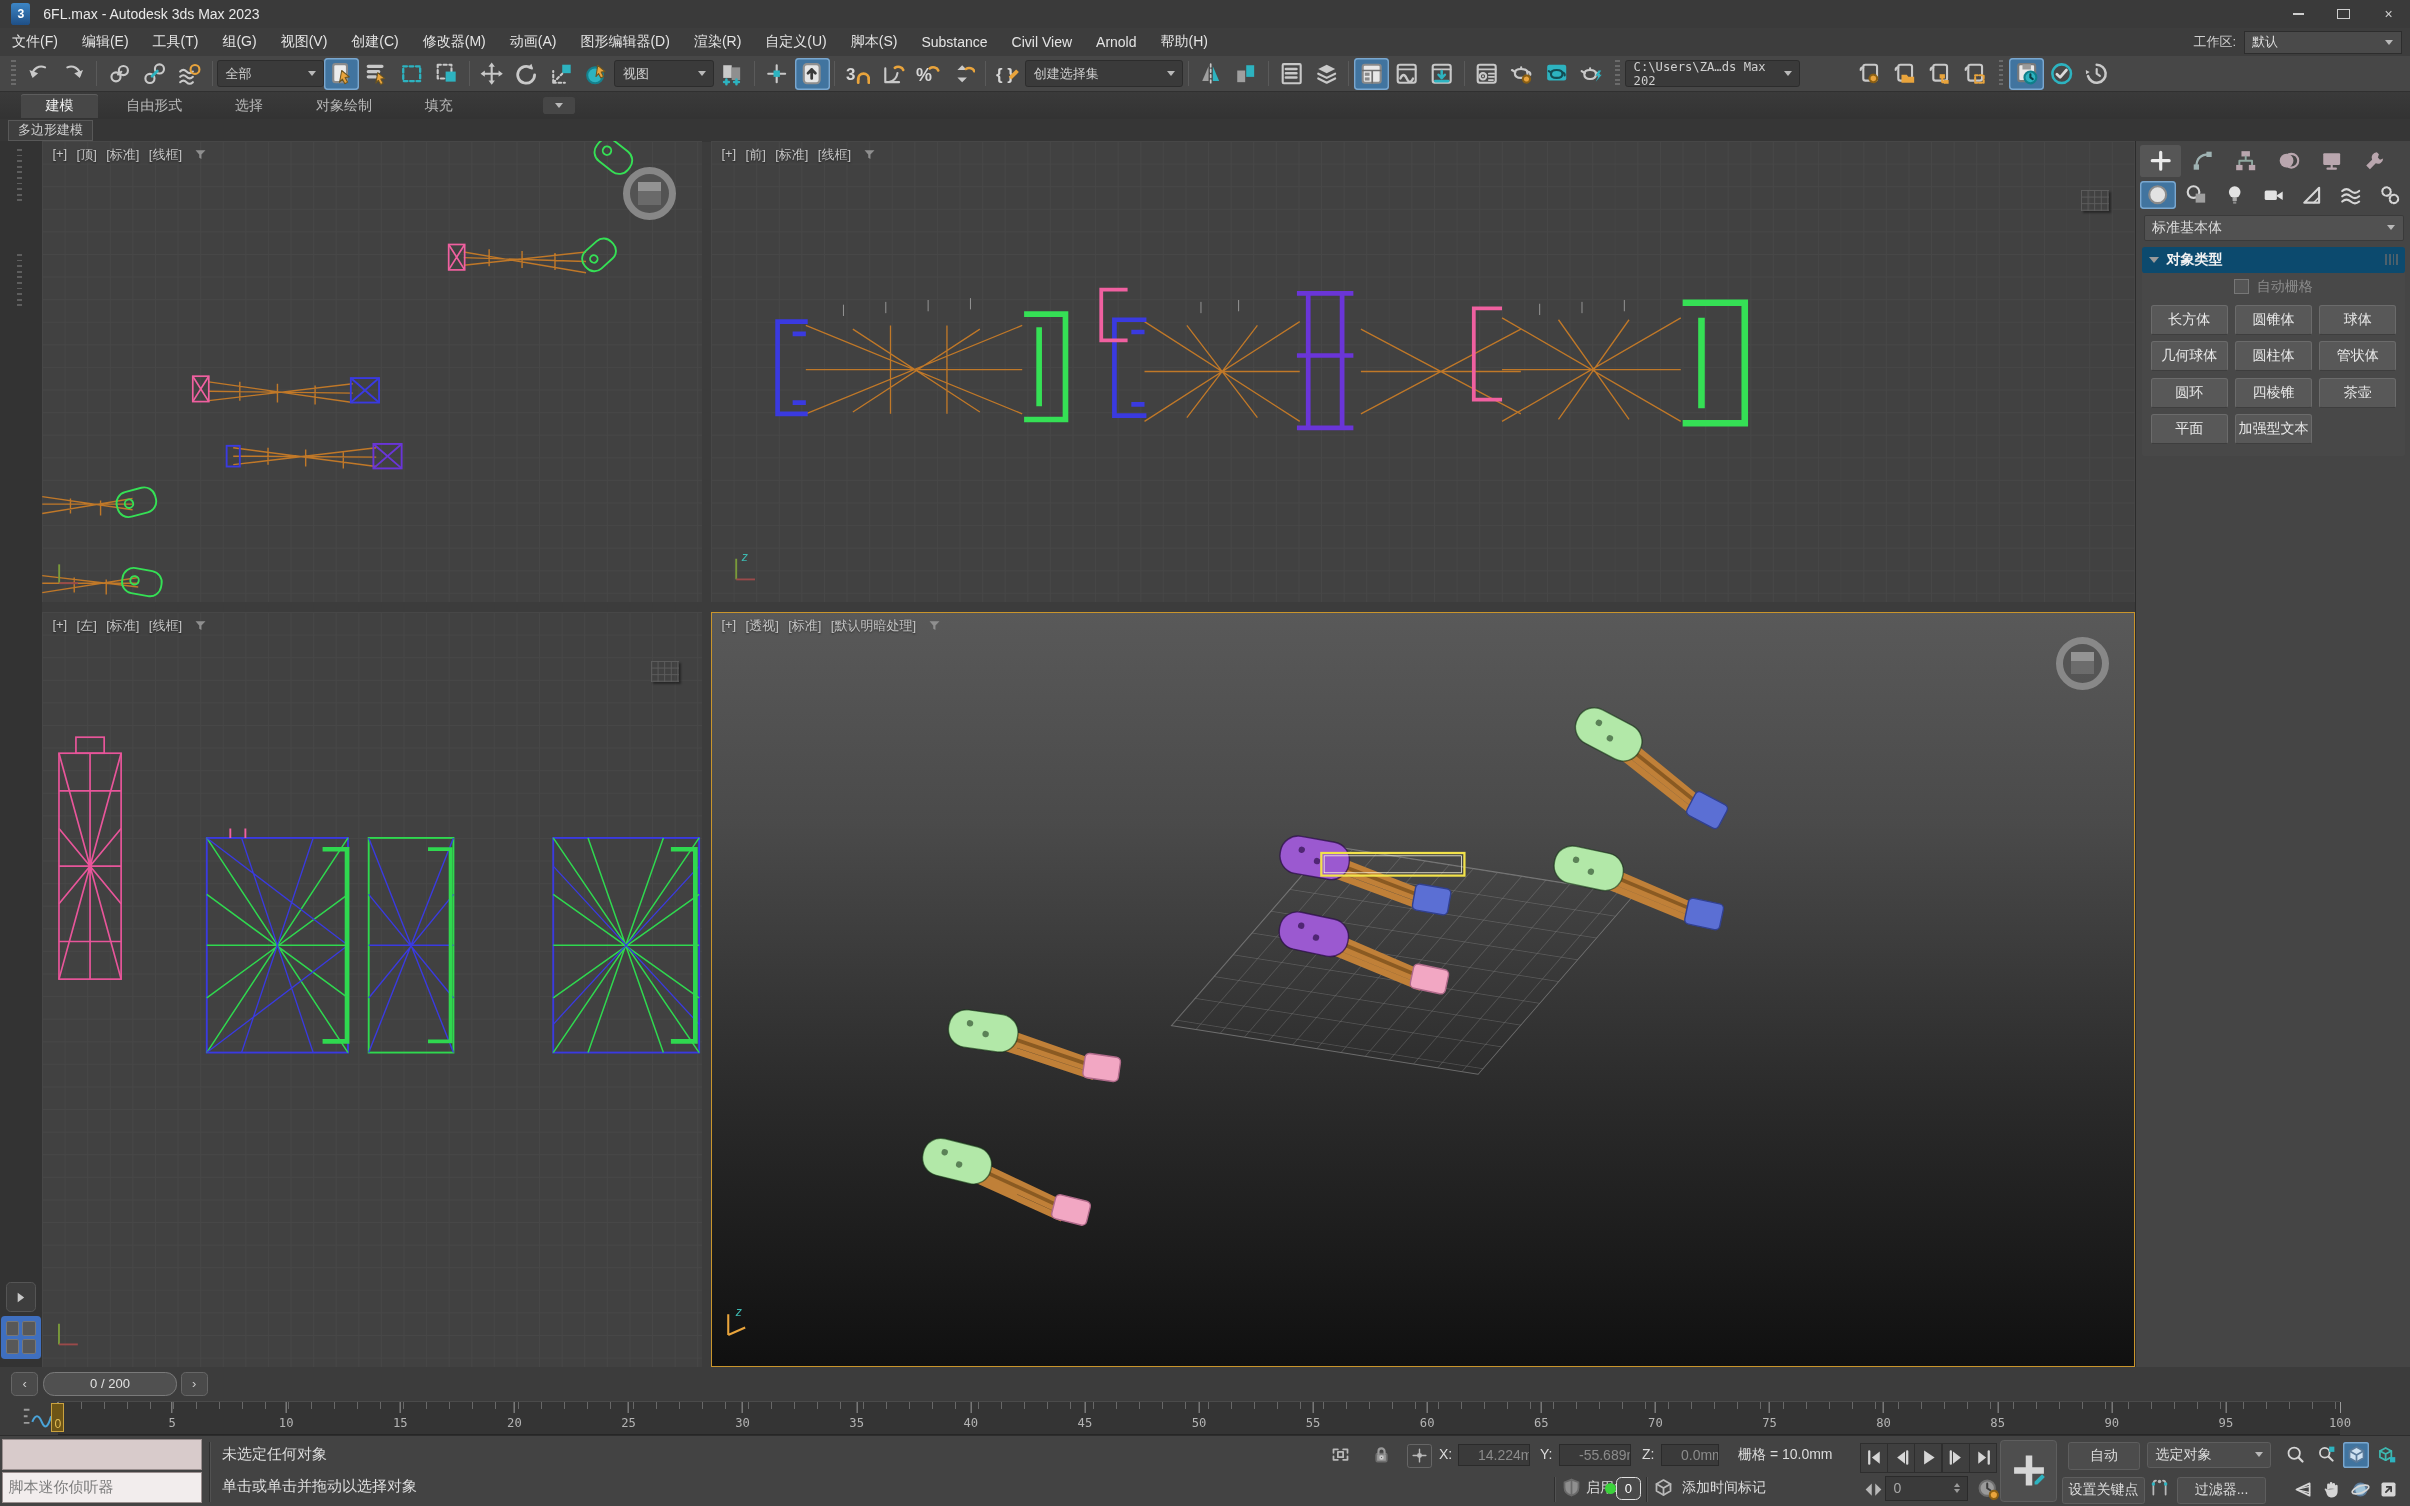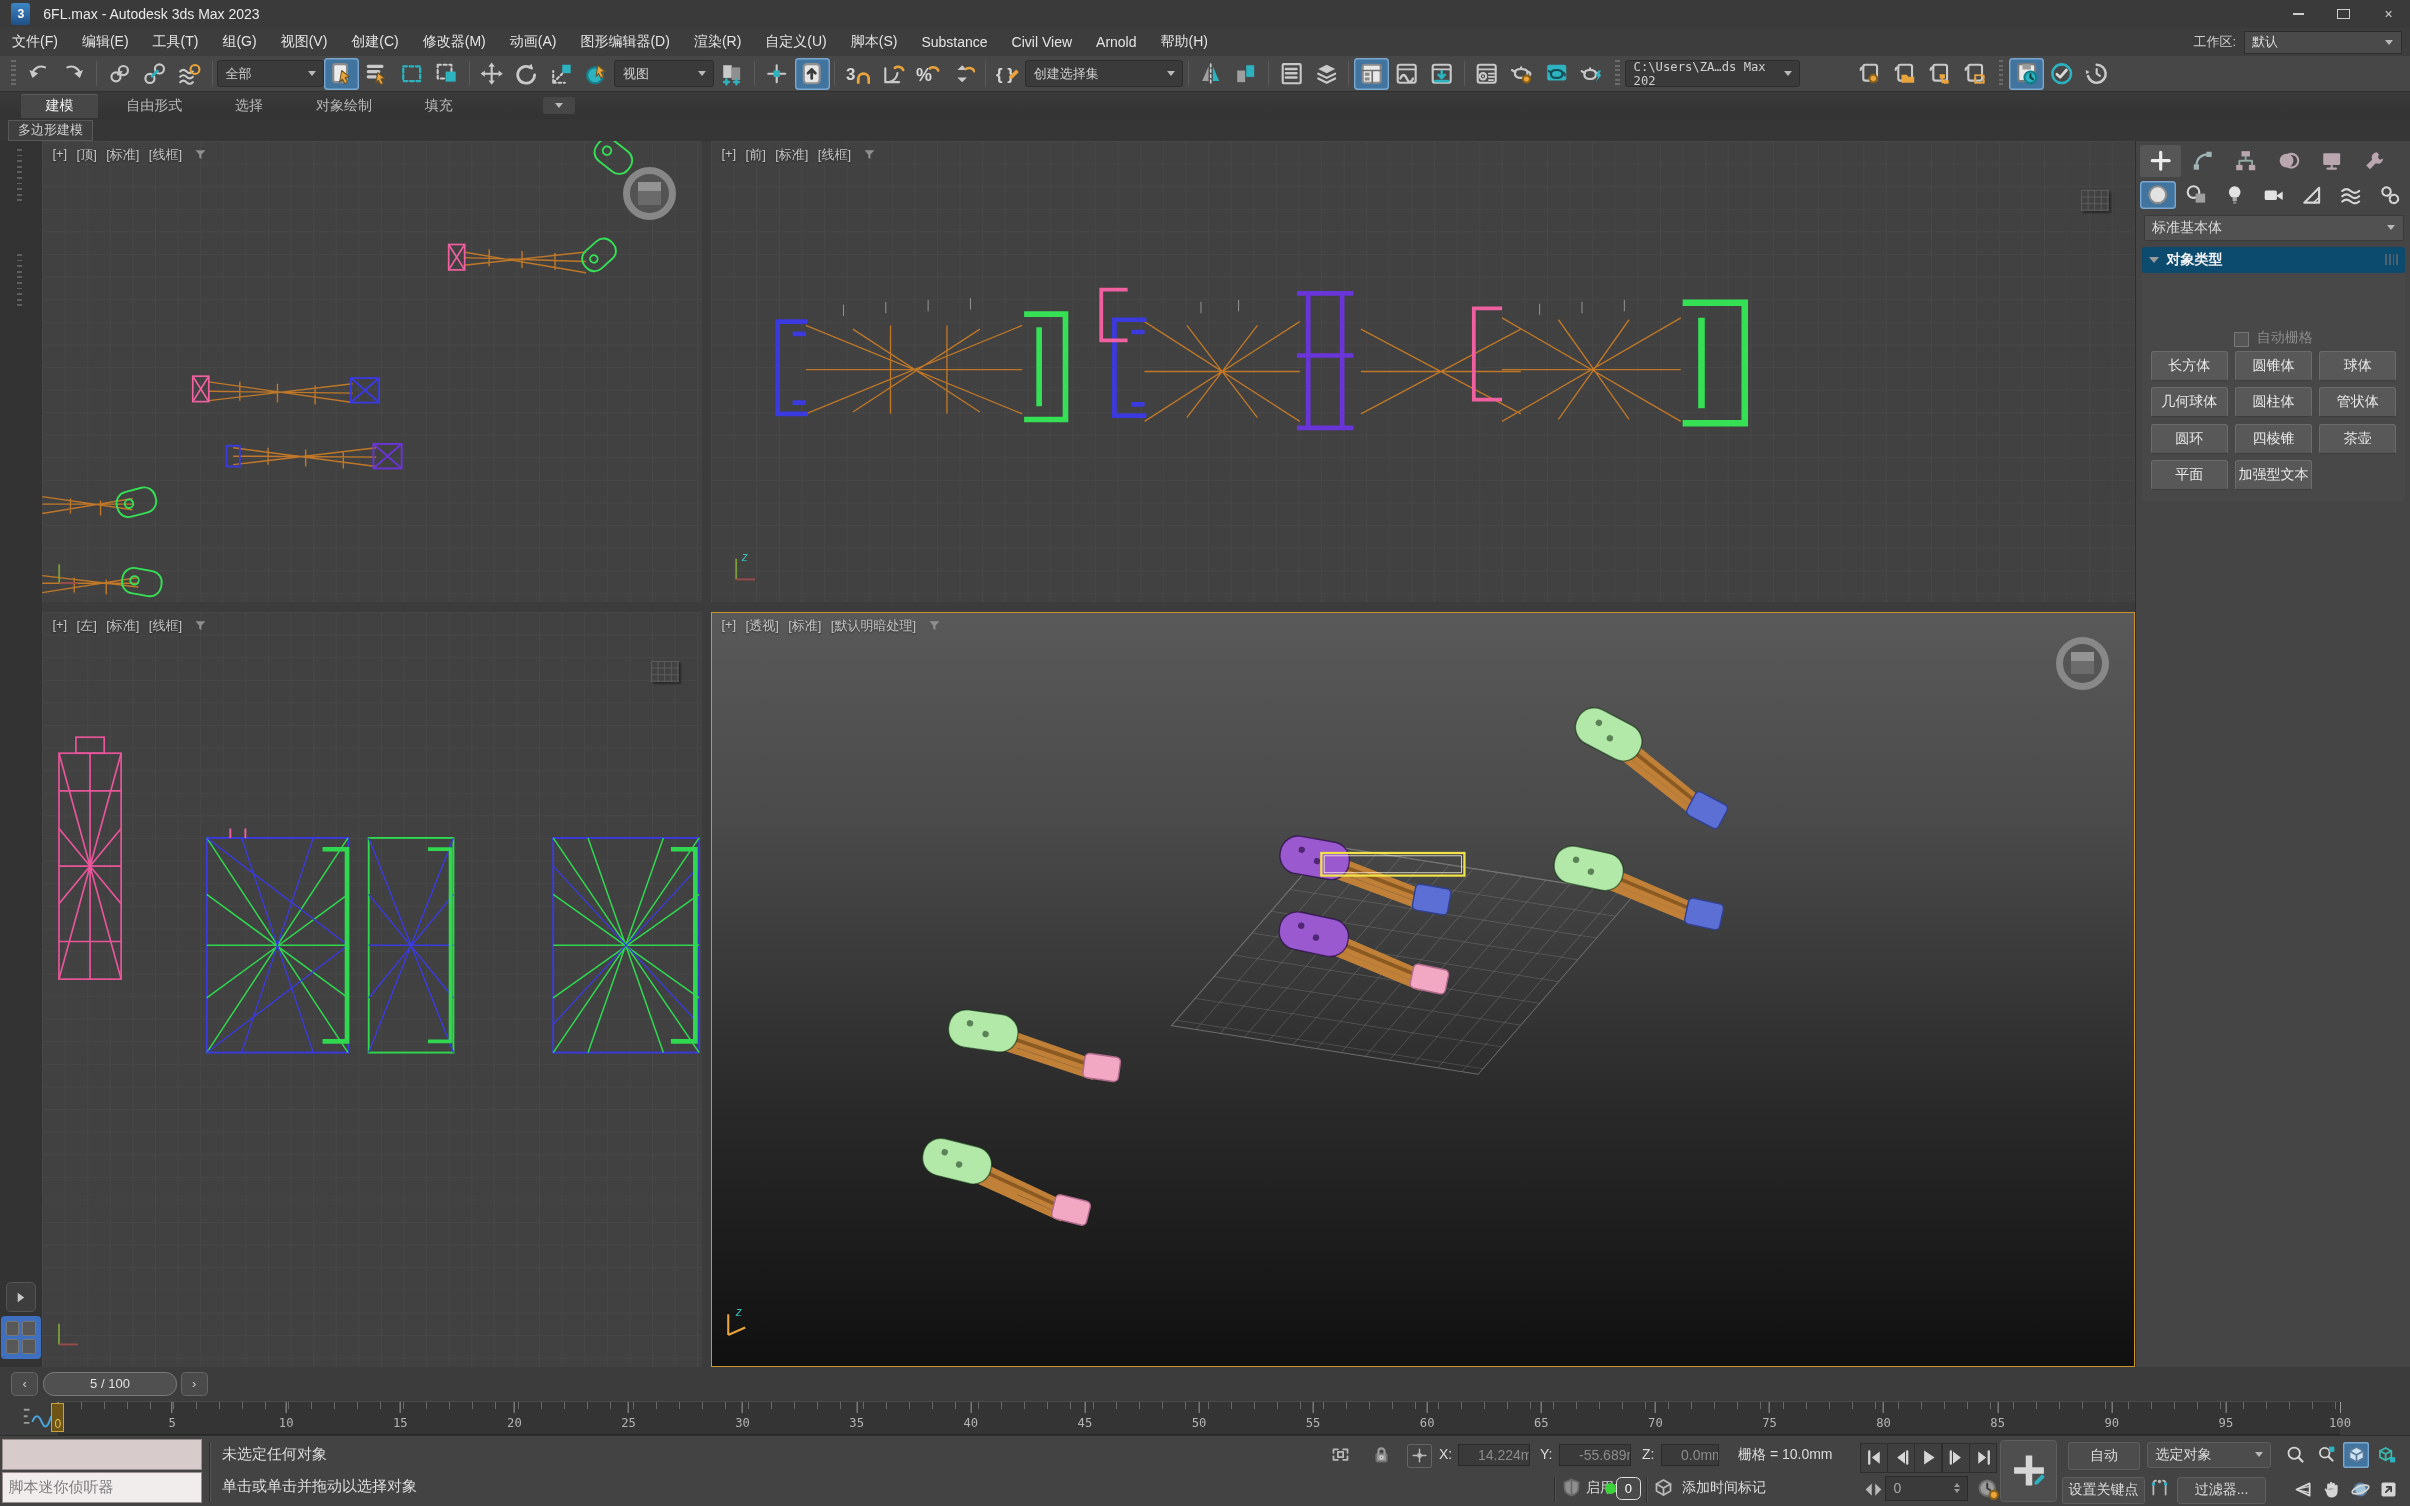--- a/index.html
+++ b/index.html
@@ -60,21 +60,21 @@
   .cp-tab.active{background:#565656;}
   #cp-subtabs{display:flex;align-items:center;height:32px;padding:0 3.8px;gap:2.8px;}
   .cp-sub{width:36px;height:28px;display:flex;align-items:center;justify-content:center;border-radius:3.8px;}
   .cp-sub.hl{background:#41749f;box-shadow:inset 0 0 0 1.4px #7aa7cf;}
   #cp-category{margin:3.8px 7.5px;height:24.5px;background:#515151;border:0.9px solid #3a3a3a;border-radius:1.9px;display:flex;align-items:center;justify-content:space-between;padding:0 7.5px;font-size:14px;color:#dedede;}
   .rollout{margin:5.6px 5.6px 0 5.6px;background:#484848;border-radius:2.8px;}
   .rollout-h{height:26px;background:#0c4a6e;border-radius:2.8px;display:flex;align-items:center;padding:0 7.5px;gap:7.5px;}
   .rollout-h b{font-size:14px;color:#f2f2f2;}
   .tri-down{width:0;height:0;border-left:5.6px solid transparent;border-right:5.6px solid transparent;border-top:6.6px solid #9a9a9a;}
   .rgrip{margin-left:auto;width:13px;height:11.3px;background:repeating-linear-gradient(90deg,#6a6a6a 0 1.9px,transparent 1.9px 3.8px);opacity:.7;}
-  #autogrid-row{display:flex;align-items:flex-end;justify-content:center;gap:7.5px;height:28px;color:#8a8a8a;font-size:14px;margin-top:46px;}
+  #autogrid-row{display:flex;align-items:center;justify-content:center;gap:7.5px;height:28px;color:#8a8a8a;font-size:14px;}
   #autogrid-box{width:13px;height:13px;background:#555;border:0.9px solid #777;}
   #cp-buttons{display:grid;grid-template-columns:1fr 1fr 1fr;gap:6.6px 7.5px;padding:3.8px 9.4px 11.3px 9.4px;}
   .cp-object-button{height:28px;background:#585858;border:0.9px solid #6b6b6b;border-bottom-color:#3e3e3e;border-radius:2.8px;display:flex;align-items:center;justify-content:center;font-size:14px;color:#e8e8e8;}
   #namecolor-body{display:flex;align-items:center;gap:7.5px;padding:7.5px 9.4px 11.3px 9.4px;}
   #name-input{flex:1;height:26px;background:#585858;border:0.9px solid #6b6b6b;border-radius:2.8px;color:#e8e8e8;padding:0 5.6px;font-size:14px;}
   #color-swatch{width:30px;height:28px;border:0.9px solid #2a2a2a;border-radius:1.9px;}
   
   #timebar{position:absolute;left:0;top:1367px;width:2411px;height:68px;background:#3c3c3c;}
   .tb-arrow{position:absolute;width:24.5px;height:22.6px;background:#4a4a4a;border:0.9px solid #666;border-radius:4.7px;display:flex;align-items:center;justify-content:center;color:#ccc;font-size:13px;}
   #frame-pill{position:absolute;left:43px;top:4.7px;width:132px;height:22.6px;background:#505050;border:0.9px solid #7a7a7a;border-radius:11.3px;display:flex;align-items:center;justify-content:center;font-size:13px;color:#e2e2e2;}
@@ -836,21 +836,21 @@
           <div class="cp-object-button">四棱锥</div>
           <div class="cp-object-button">茶壶</div>
           <div class="cp-object-button">平面</div>
           <div class="cp-object-button">加强型文本</div>
         </div>
     </div>
   </div>
 
   <div id="timebar">
     <div class="tb-arrow" style="left:11.3px;top:4.7px">‹</div>
-    <div id="frame-pill">5 / 100</div>
+    <div id="frame-pill">0 / 200</div>
     <div class="tb-arrow" style="left:181px;top:4.7px">›</div>
     <svg id="minicurve" width="32" height="24.5" viewBox="0 0 34 26">
         <path d="M3 5h6M3 12h4M3 19h6" stroke="#9a9a9a" stroke-width="2"></path>
         <path d="M12 18q5-12 10 0t10-6" stroke="#4aa3d8" stroke-width="2.2" fill="none"></path>
       </svg>
     <div id="ruler">
       <div id="ruler-minor"></div>
       <div id="ruler-ticks">
           <div class="rtick" style="left: 0%;"><i></i><span>0</span></div>
           <div class="rtick" style="left: 5%;"><i></i><span>5</span></div>

